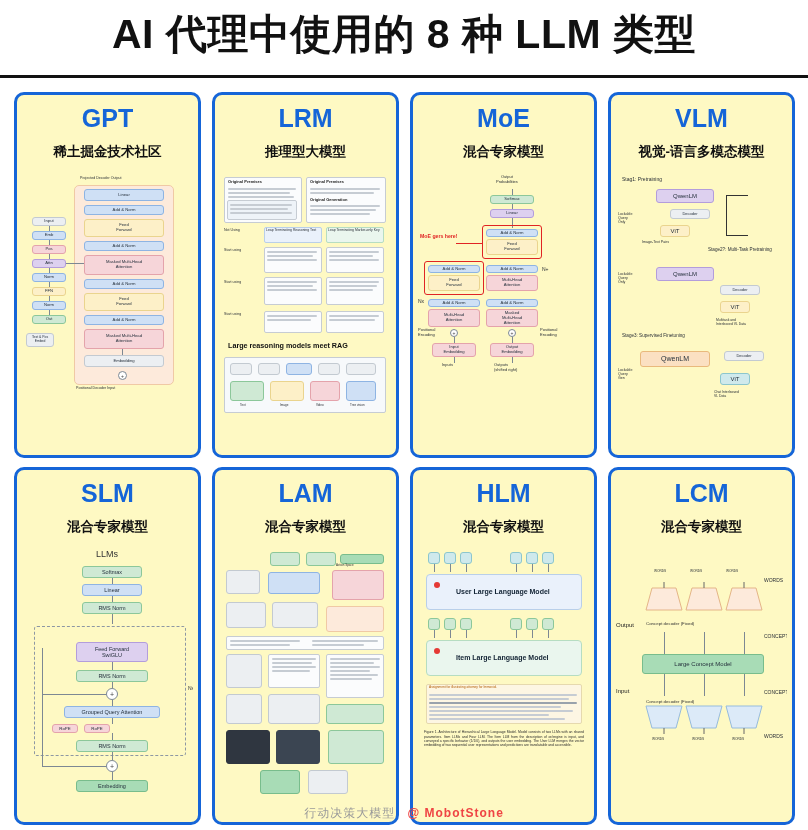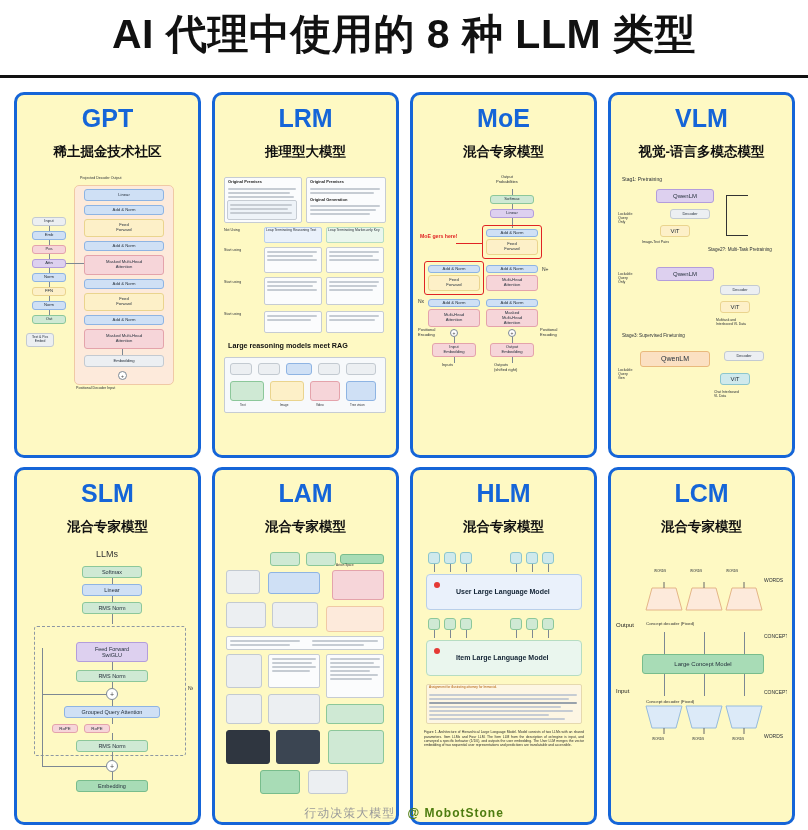--- a/index.html
+++ b/index.html
@@ -214,21 +214,21 @@
     font-size: 12px;
     color: #6f6f6f;
     letter-spacing: 1px;
     pointer-events: none;
     z-index: 40;
   }
   .wm-left {
     color: #9a9a9a;
   }
   .wm-right {
-    color: #4d7c0f;
+    color: #ef4444;
     font-weight: bold;
     margin-left: 8px;
   }
 </style>
 </head>
 <body>
 
 <div id="page">
 
   <div class="header">

